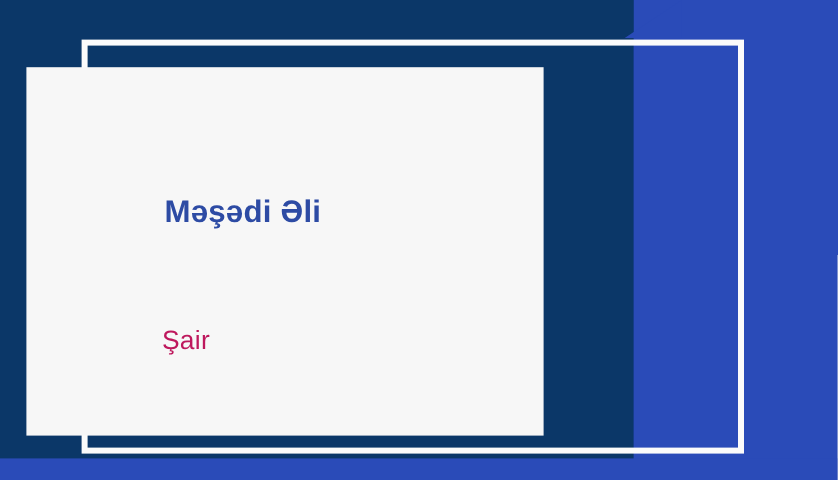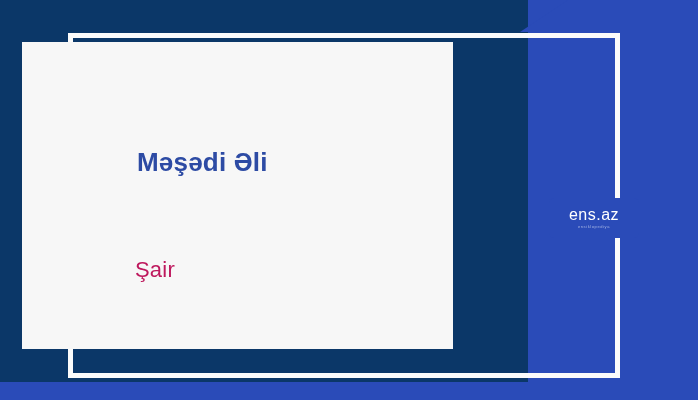--- a/index.html
+++ b/index.html
@@ -79,21 +79,21 @@
     height: 345px;
     border: 5px solid #fbfbfb;
     box-sizing: border-box;
     background: transparent;
   }
 
   
   .panel {
     position: absolute;
     left: 22px;
-    top: 42px;
+    top: 56px;
     width: 431px;
     height: 307px;
     background: #f7f7f7;
   }
 
   .panel-title {
     position: absolute;
     left: 115px;
     top: 105px;
     font-size: 26px;
@@ -156,18 +156,14 @@
   <div class="diag-cut"></div>
   <div class="blue-bottom"></div>
 
   <div class="outline-frame"></div>
 
   <div class="panel">
     <div class="panel-title">Məşədi Əli</div>
     <div class="panel-subtitle">Şair</div>
   </div>
 
-  <div class="logo-badge">
-    <div class="logo-wordmark">ens.az</div>
-    <div class="logo-tagline">ensiklopediya</div>
-  </div>
 
 </div>
 
 </body></html>

